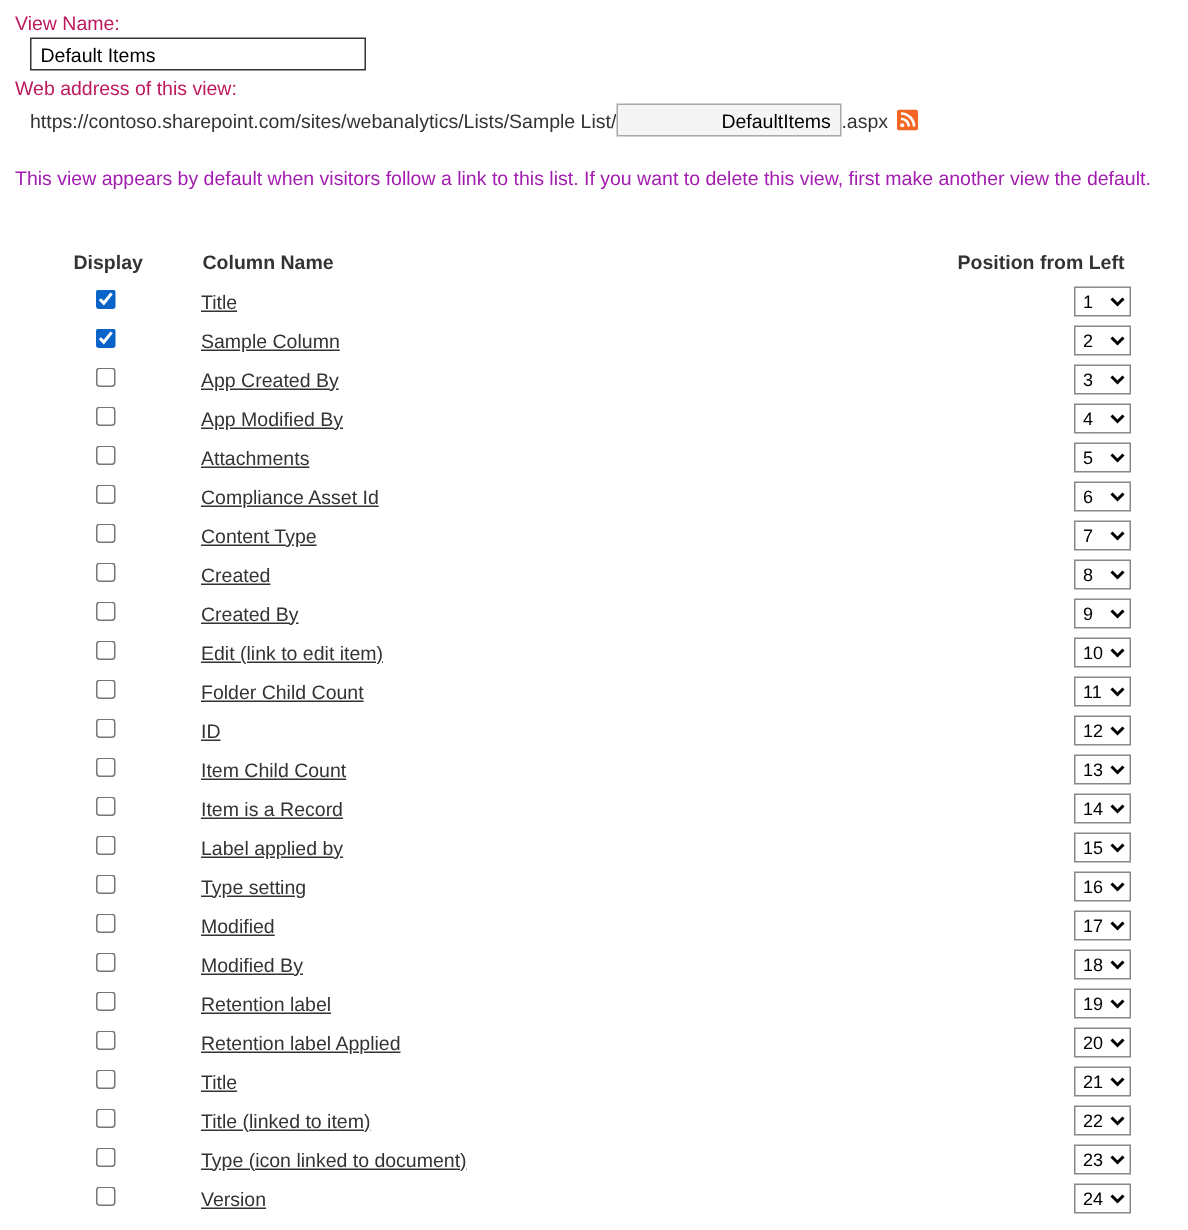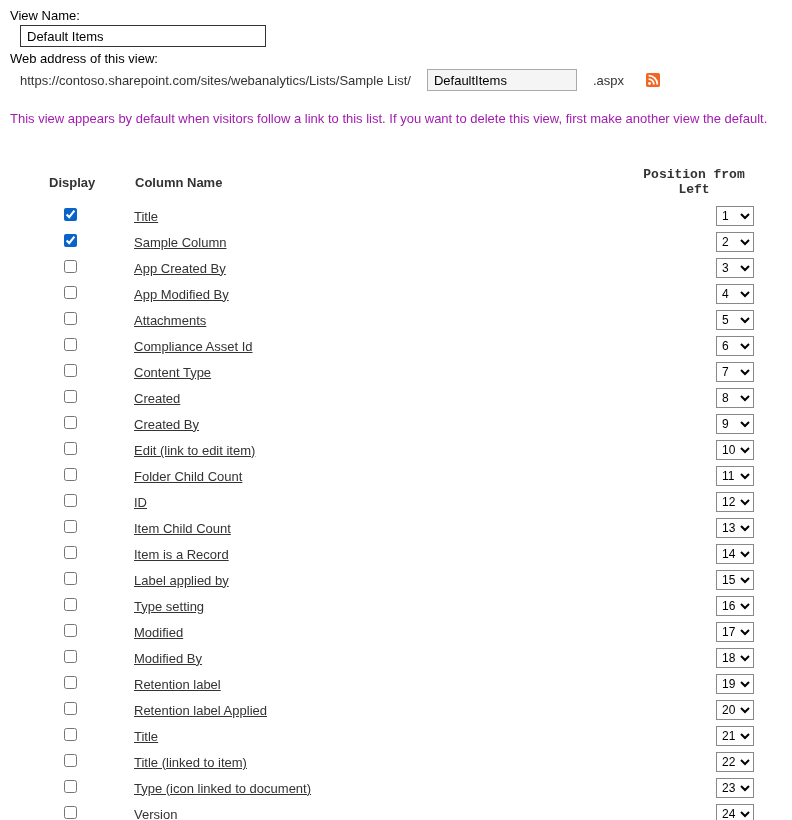--- a/index.html
+++ b/index.html
@@ -5,47 +5,48 @@
     * { box-sizing: border-box; }
     body {
       font-family: "Segoe UI", Arial, sans-serif;
       font-size: 13px;
       color: #333;
       margin: 0;
       padding: 8px 10px;
       background: #fff;
       width: 792px;
     }
-    .label { color: #000000; margin-bottom: 2px; }
+    .label { color: #be185d; margin-bottom: 2px; }
     .view-name-input {
-      width: 246px;
+      width: 224px;
       font-size: 13px;
       padding: 2px 6px;
       border: 1px solid #333;
       margin-left: 10px;
       height: 22px;
       font-family: inherit;
     }
     .addr-line { margin-top: 4px; }
     .url-row {
       margin-top: 3px;
       margin-left: 10px;
       display: flex;
       align-items: center;
-      gap: 16px;
+      gap: 0;
       font-size: 13px;
     }
     .slug-input {
       border: 1px solid #aaa;
       background: #f5f5f5;
       font-size: 13px;
       padding: 2px 6px;
       width: 150px;
       height: 22px;
       font-family: inherit;
+      text-align: right;
     }
     .rss-icon {
       width: 14px;
       height: 14px;
       display: inline-block;
       margin-left: 6px;
     }
     .desc {
       margin-top: 20px;
       font-size: 13px;
@@ -58,21 +59,21 @@
       border-collapse: collapse;
     }
     .columns-table th {
       font-weight: 700;
       font-size: 13px;
       padding-bottom: 6px;
       color: #333;
     }
     .columns-table th.display { text-align: left; width: 86px; }
     .columns-table th.colname { text-align: left; }
-    .columns-table th.position { text-align: center; width: 120px; font-family: Liberation Mono, monospace; }
+    .columns-table th.position { text-align: center; width: 120px; }
     .columns-table td {
       padding: 3px 0;
       vertical-align: middle;
       font-size: 13px;
     }
     .columns-table td.display-cell { text-align: left; padding-left: 16px; }
     .columns-table td.name-cell { text-align: left; text-decoration: underline; }
     .columns-table td.pos-cell { text-align: right; padding-right: 0; }
     .chk {
       width: 13px;

